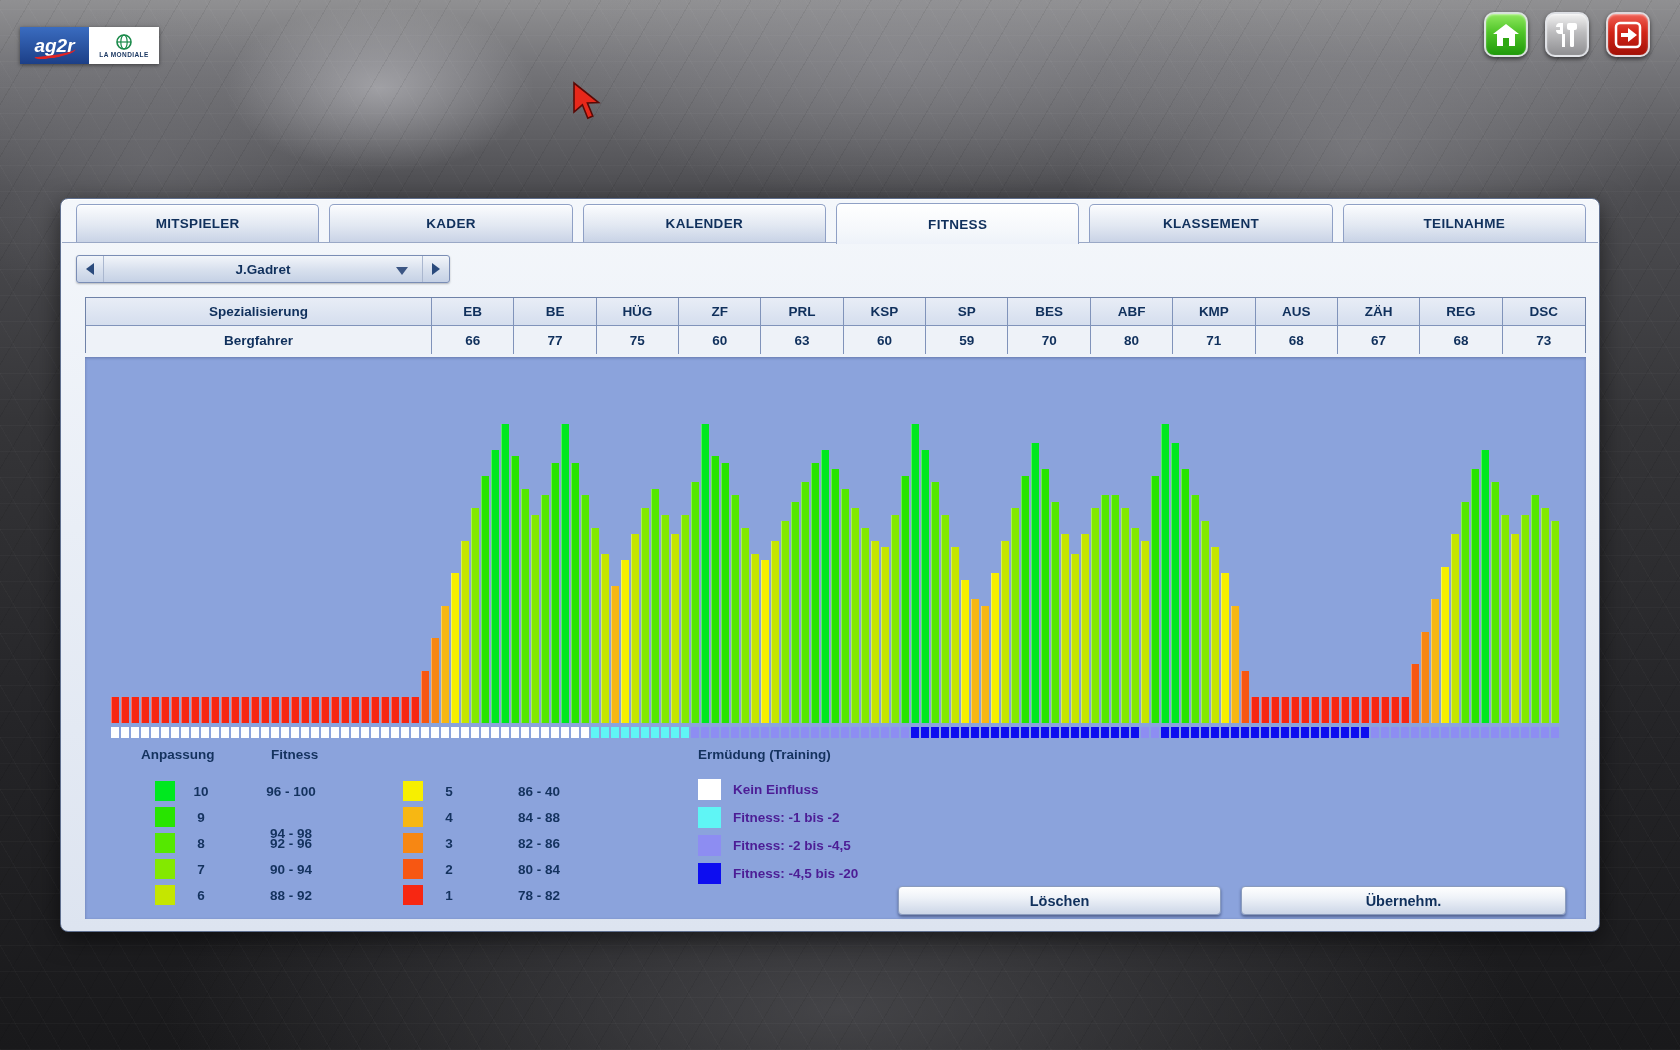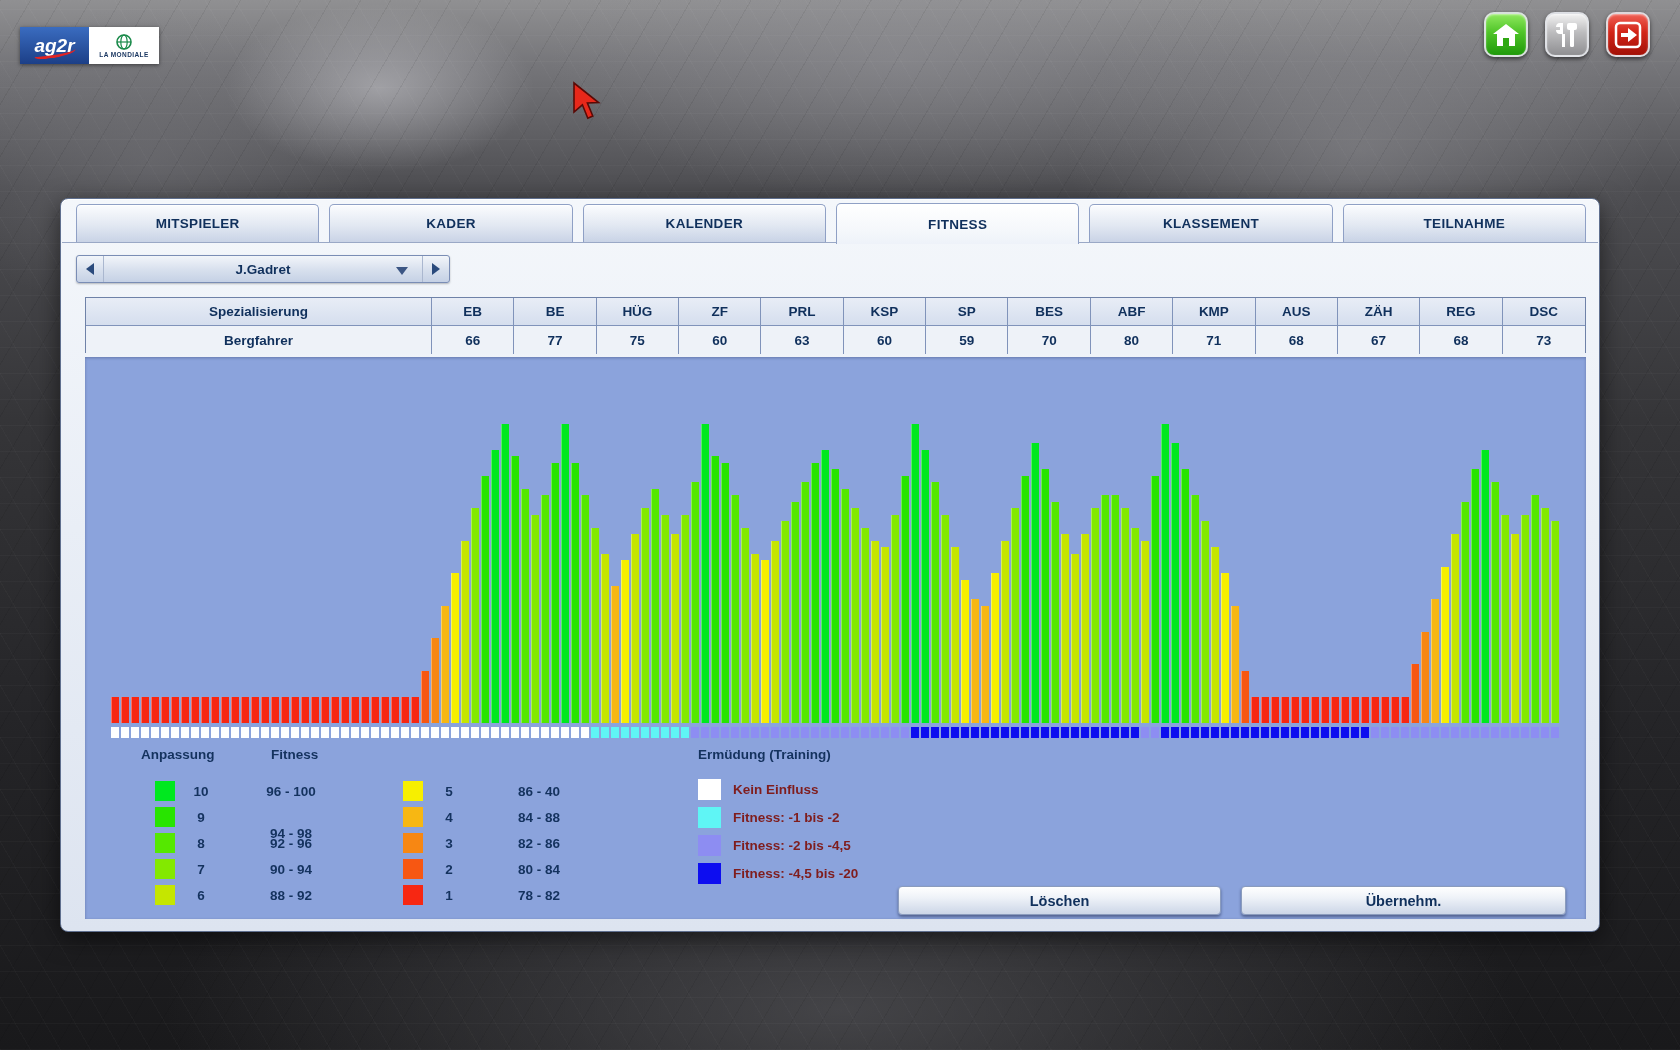--- a/index.html
+++ b/index.html
@@ -96,21 +96,21 @@
     background:#8ba3dc; z-index:2; box-shadow:inset 0 1px 3px rgba(30,40,80,.35); }
   .bars { position:absolute; left:26px; top:66px; width:1450px; height:300px; }
   .bar { position:absolute; bottom:0; width:8px; box-shadow:inset 1px 0 0 rgba(255,255,255,.35); }
   .fatigue-row { position:absolute; left:26px; top:370px; width:1450px; height:11px; }
   .fcell { position:absolute; top:0; width:8px; height:11px; }
 
   .lg-head { position:absolute; color:#14325e; font-weight:bold; font-size:13.5px; }
   .lg-swatch { position:absolute; width:20px; height:20px; }
   .lg-num { position:absolute; width:36px; text-align:center; color:#14325e; font-weight:bold; font-size:13.5px; }
   .lg-range { position:absolute; width:120px; text-align:center; color:#14325e; font-weight:bold; font-size:13.5px; }
-  .lg-flabel { position:absolute; color:#7f1d1d; font-weight:bold; font-size:13.5px; }
+  .lg-flabel { position:absolute; color:#4c1d95; font-weight:bold; font-size:13.5px; }
 
   .panel-btn { position:absolute; top:529px; height:29px; border-radius:4px;
     border:1px solid #8b9cbd; cursor:pointer;
     background:linear-gradient(180deg,#ffffff 0%,#eef2f8 40%,#ccd6e7 100%);
     color:#10305c; font-weight:bold; font-size:14.5px; font-family:"Liberation Sans",sans-serif;
     box-shadow:0 2px 3px rgba(10,20,50,.45), inset 0 1px 0 #fff; }
   .panel-btn.delete { left:813px; width:323px; }
   .panel-btn.apply  { left:1156px; width:325px; }
 
   

